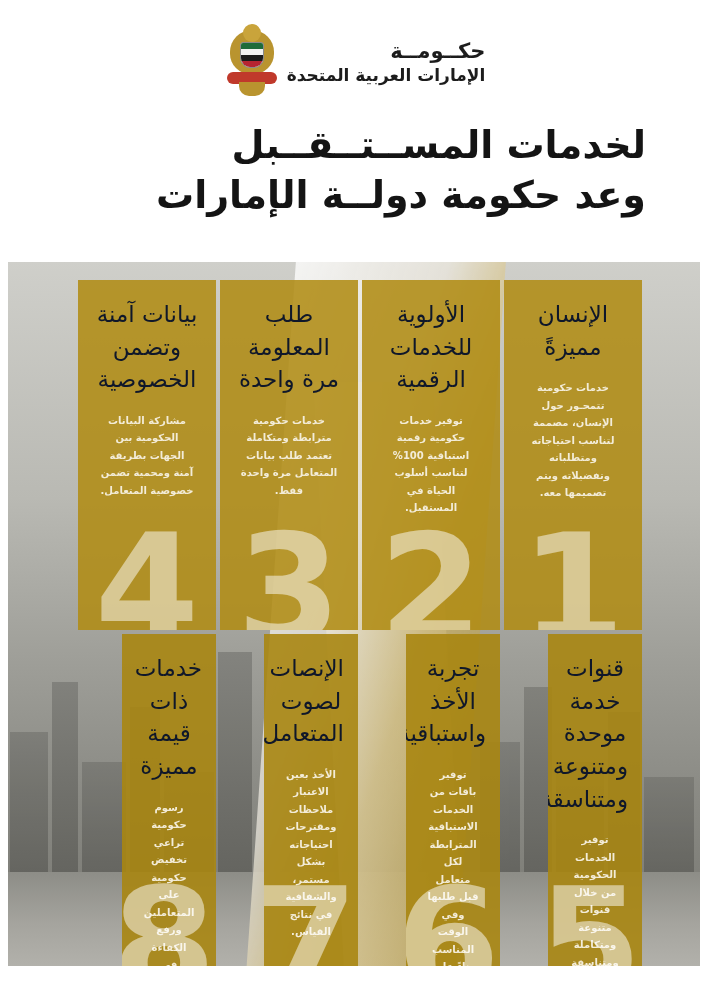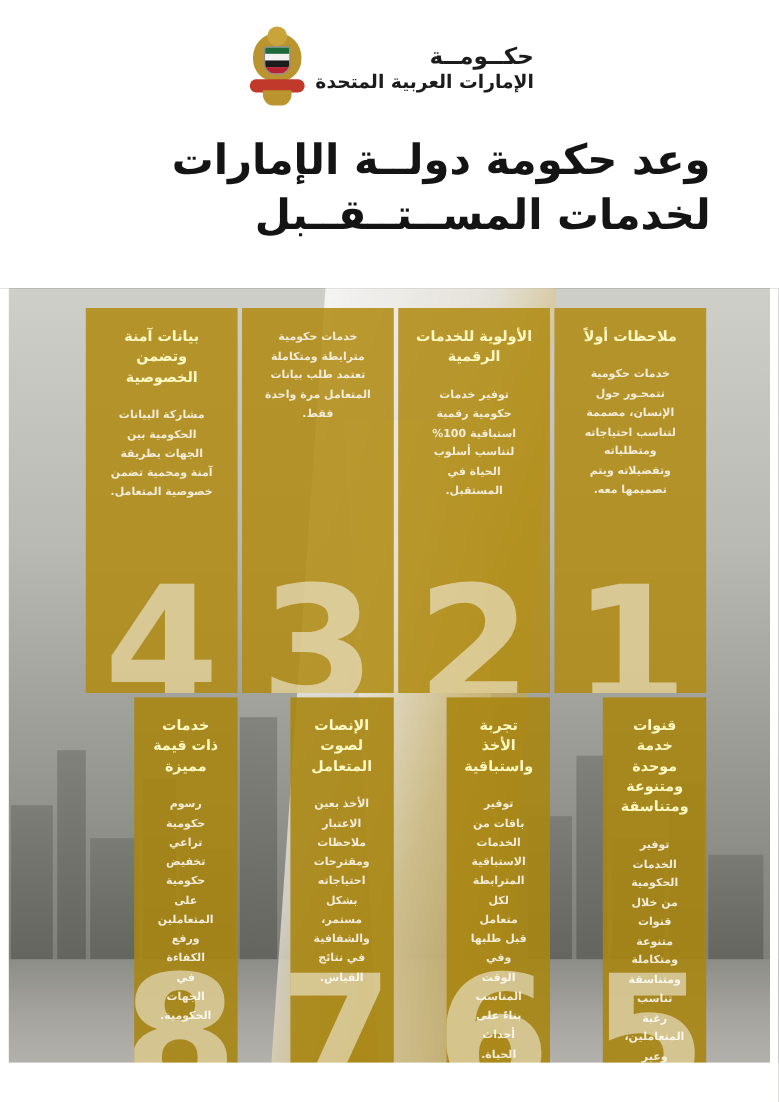--- a/index.html
+++ b/index.html
@@ -191,24 +191,24 @@
     position: relative;
     background: rgba(176,140,20,0.88);
     padding: 18px 14px 0 14px;
     overflow: hidden;
     color: #ffffff;
     direction: rtl;
     text-align: center;
   }
   .card.alt { background: rgba(168,134,18,0.90); margin-left: 44px; }
   .card-title {
-    font-size: 13px;
-    font-weight: bold;
+    font-size: 23px;
+    font-weight: normal;
     line-height: 1.42;
-    color: #fef9c3;
+    color: #0f172a;
     margin-bottom: 16px;
   }
   .card-desc {
     font-size: 10px;
     line-height: 1.75;
     color: #f3ecd8;
     padding: 0 6px;
     font-weight: bold;
   }
   .card-number {
@@ -259,22 +259,22 @@
         <div class="scroll"></div>
         <div class="tail"></div>
       </div>
       <div class="logo-text">
         <div class="l1">حكــومــة</div>
         <div class="l2">الإمارات العربية المتحدة</div>
       </div>
     </div>
 
     <div class="title-block">
+      <div class="t-line">لخدمات المســتــقــبل</div>
       <div class="t-line">وعد حكومة دولــة الإمارات</div>
-      <div class="t-line">لخدمات المســتــقــبل</div>
     </div>
   </div>
 
   <div class="body-area">
     <div class="bg-sky"></div>
 
     <div class="bg-city">
       <div class="bld" style="left:10px;width:38px;height:150px;"></div>
       <div class="bld" style="left:52px;width:26px;height:200px;"></div>
       <div class="bld" style="left:82px;width:44px;height:120px;"></div>
@@ -288,32 +288,33 @@
       <div class="bld" style="left:644px;width:50px;height:105px;"></div>
     </div>
 
     <div class="bg-ground"></div>
     <div class="flag"></div>
     <div class="flag2"></div>
 
     <div class="grid">
 
       <div class="card">
-        <div class="card-title">ملاحظات أولاً</div>
+        <div class="card-title">الإنسان مميزةً</div>
         <div class="card-desc">خدمات حكومية تتمحـور حول الإنسان، مصممة لتناسب احتياجاته ومتطلباته وتفضيلاته ويتم تصميمها معه.</div>
         <div class="card-number">1</div>
       </div>
 
       <div class="card">
         <div class="card-title">الأولوية للخدمات الرقمية</div>
         <div class="card-desc">توفير خدمات حكومية رقمية استباقية 100% لتناسب أسلوب الحياة في المستقبل.</div>
         <div class="card-number">2</div>
       </div>
 
       <div class="card">
+        <div class="card-title">طلب المعلومة مرة واحدة</div>
         <div class="card-desc">خدمات حكومية مترابطة ومتكاملة تعتمد طلب بيانات المتعامل مرة واحدة فقط.</div>
         <div class="card-number">3</div>
       </div>
 
       <div class="card">
         <div class="card-title">بيانات آمنة وتضمن الخصوصية</div>
         <div class="card-desc">مشاركة البيانات الحكومية بين الجهات بطريقة آمنة ومحمية تضمن خصوصية المتعامل.</div>
         <div class="card-number">4</div>
       </div>
 

